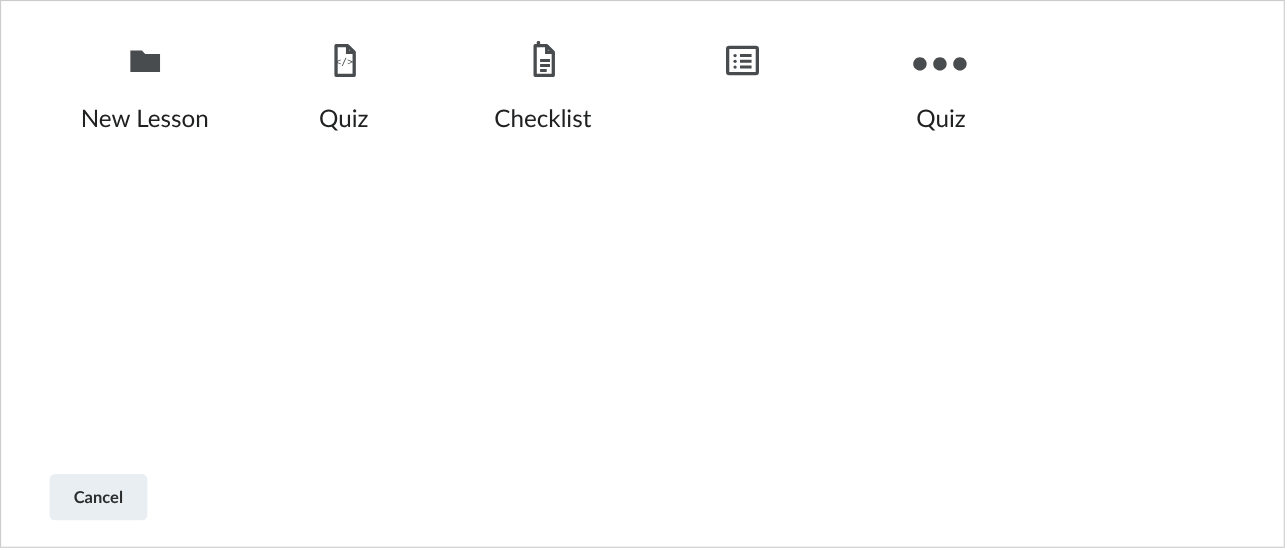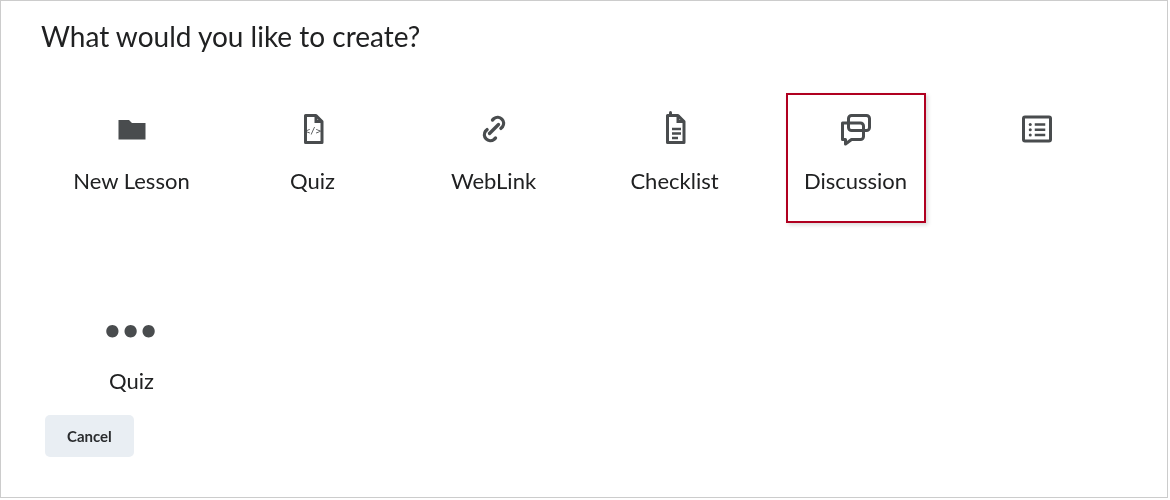--- a/index.html
+++ b/index.html
@@ -63,21 +63,21 @@
       height: 36px;
     }
     .tile-label {
       font-size: 22px;
       color: #202122;
       font-weight: 400;
       text-align: center;
     }
     .footer {
       position: absolute;
-      bottom: 40px;
+      bottom: 24px;
       left: 44px;
     }
     .cancel-btn {
       background: #e9eef3;
       border: none;
       color: #2a2c2e;
       font-size: 15px;
       font-weight: 700;
       padding: 12px 22px;
       border-radius: 5px;
@@ -88,21 +88,20 @@
       font-size: 28px;
       letter-spacing: 2px;
       line-height: 0.6;
       font-weight: 700;
     }
   </style>
 </head>
 <body>
 
 <div class="dialog">
-  <h1 class="title">What would you like to create?</h1>
 
   <div class="grid">
 
     <div class="tile">
       <span class="tile-icon">
         <svg viewBox="0 0 24 24">
             <path fill="currentColor" d="M3 6h7l2 2h9v11H3V6z"></path>
           </svg>
       </span>
       <span class="tile-label">New Lesson</span>
@@ -112,52 +111,33 @@
       <span class="tile-icon">
         <svg viewBox="0 0 24 24">
             <path fill="none" stroke="currentColor" stroke-width="2" stroke-linejoin="round" d="M7 3h7l4 4v14H7V3z"></path>
             <path fill="none" stroke="currentColor" stroke-width="2" d="M14 3v4h4"></path>
             <text x="12" y="15" font-size="6" text-anchor="middle" fill="currentColor" font-family="monospace">&lt;/&gt;</text>
           </svg>
       </span>
       <span class="tile-label">Quiz</span>
     </div>
 
-    <div class="tile">
-      <span class="tile-icon">
-        <svg viewBox="0 0 24 24">
-            <path fill="none" stroke="currentColor" stroke-width="2.2" stroke-linecap="round" d="M9 15l6-6"></path>
-            <path fill="none" stroke="currentColor" stroke-width="2.2" stroke-linecap="round" d="M11 6l1-1a4 4 0 015.6 5.6l-1 1"></path>
-            <path fill="none" stroke="currentColor" stroke-width="2.2" stroke-linecap="round" d="M13 18l-1 1A4 4 0 016.4 13.4l1-1"></path>
-          </svg>
-      </span>
-      <span class="tile-label">WebLink</span>
-    </div>
 
     <div class="tile">
       <span class="tile-icon">
         <svg viewBox="0 0 24 24">
             <path fill="none" stroke="currentColor" stroke-width="2" stroke-linejoin="round" d="M7 3h7l4 4v14H7V3z"></path>
             <path fill="none" stroke="currentColor" stroke-width="2" d="M14 3v4h4"></path>
             <path stroke="currentColor" stroke-width="1.8" d="M10 12h6M10 15h6M10 18h4"></path>
             <path fill="none" stroke="currentColor" stroke-width="2" stroke-linecap="round" d="M9 3V1"></path>
           </svg>
       </span>
       <span class="tile-label">Checklist</span>
     </div>
 
-    <div class="tile highlighted">
-      <span class="tile-icon">
-        <svg viewBox="0 0 24 24">
-            <rect x="7" y="3" width="14" height="10" rx="2" fill="none" stroke="currentColor" stroke-width="2"></rect>
-            <path fill="none" stroke="currentColor" stroke-width="2" stroke-linejoin="round" d="M3 8h12a2 2 0 012 2v7a2 2 0 01-2 2H9l-4 3v-3H3V8z"></path>
-          </svg>
-      </span>
-      <span class="tile-label">Discussion</span>
-    </div>
 
 
     <div class="tile">
       <span class="tile-icon">
         <svg viewBox="0 0 24 24">
             <rect x="3" y="4" width="18" height="16" rx="1" fill="none" stroke="currentColor" stroke-width="2"></rect>
             <circle cx="7.5" cy="9" r="1" fill="currentColor"></circle>
             <circle cx="7.5" cy="12.5" r="1" fill="currentColor"></circle>
             <circle cx="7.5" cy="16" r="1" fill="currentColor"></circle>
             <path stroke="currentColor" stroke-width="1.8" d="M10.5 9h7M10.5 12.5h7M10.5 16h7"></path>

